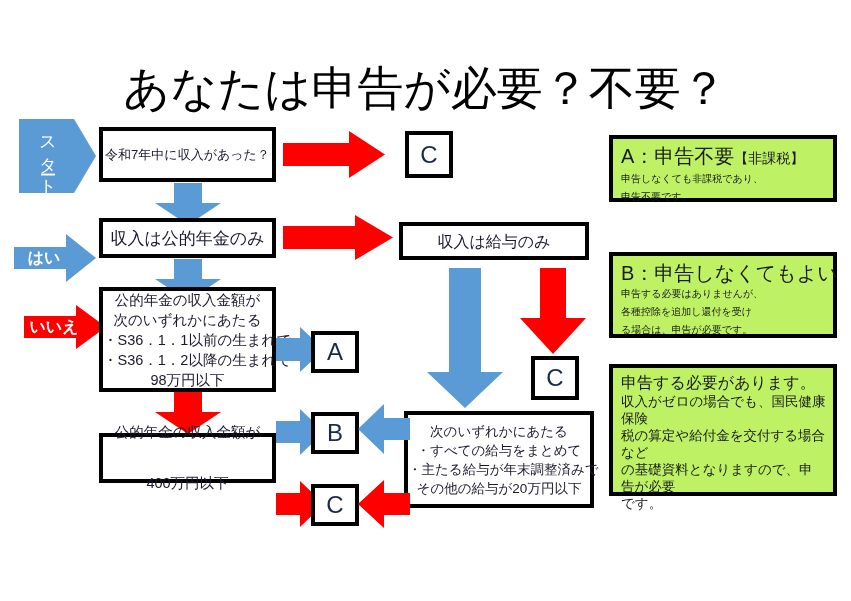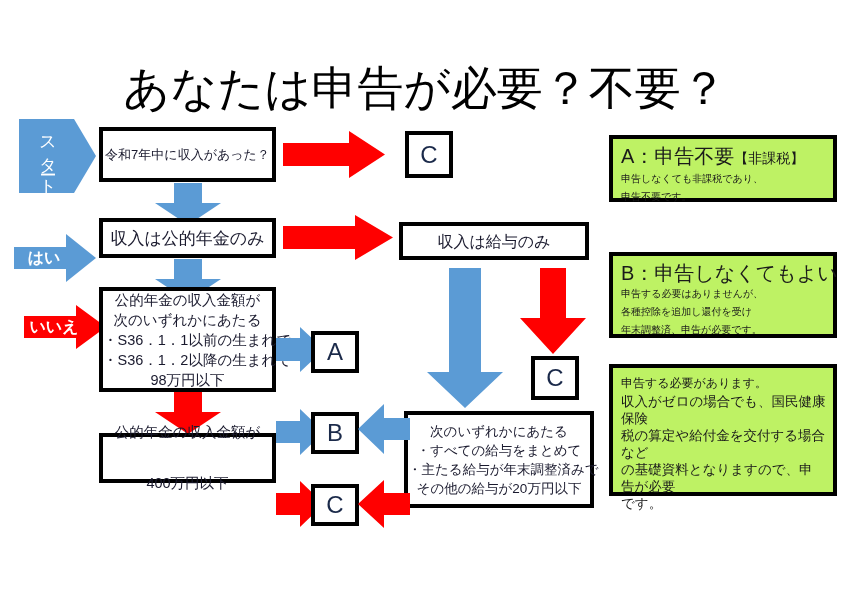--- a/index.html
+++ b/index.html
@@ -69,21 +69,21 @@
   .legend .hd {
     font-size: 20px;
     line-height: 24px;
     white-space: nowrap;
   }
   .legend .hd .sm { font-size: 14px; }
   .legend .bd {
     font-size: 10px;
     line-height: 18px;
   }
-  .legend .bd.strong { font-size: 12px; line-height: 20px; }
+  .legend .bd.strong { font-size: 16px; line-height: 20px; }
   .legend .bd.tiny { font-size: 13.5px; line-height: 17px; }
 
   
   .arrow { position: absolute; }
   .arrow svg { display: block; width: 100%; height: 100%; }
 
   
   #start-arrow {
     position: absolute;
     left: 19px;
@@ -289,21 +289,21 @@
   <div class="legend" style="left:609px; top:135px; width:228px; height:67px;">
     <div class="hd"><span>A：申告不要</span><span class="sm">【非課税】</span></div>
     <div class="bd">申告しなくても非課税であり、</div>
     <div class="bd">申告不要です。</div>
   </div>
 
   <div class="legend" style="left:609px; top:252px; width:228px; height:86px;">
     <div class="hd">B：申告しなくてもよい</div>
     <div class="bd">申告する必要はありませんが、</div>
     <div class="bd">各種控除を追加し還付を受け</div>
-    <div class="bd">年末調整済、申告が必要です。</div>
+    <div class="bd">る場合は、申告が必要です。</div>
   </div>
 
   <div class="legend" style="left:609px; top:364px; width:228px; height:132px;">
     <div class="bd strong">申告する必要があります。</div>
     <div class="bd tiny">収入がゼロの場合でも、国民健康保険</div>
     <div class="bd tiny">税の算定や給付金を交付する場合など</div>
     <div class="bd tiny">の基礎資料となりますので、申告が必要</div>
     <div class="bd tiny">です。</div>
   </div>
 

